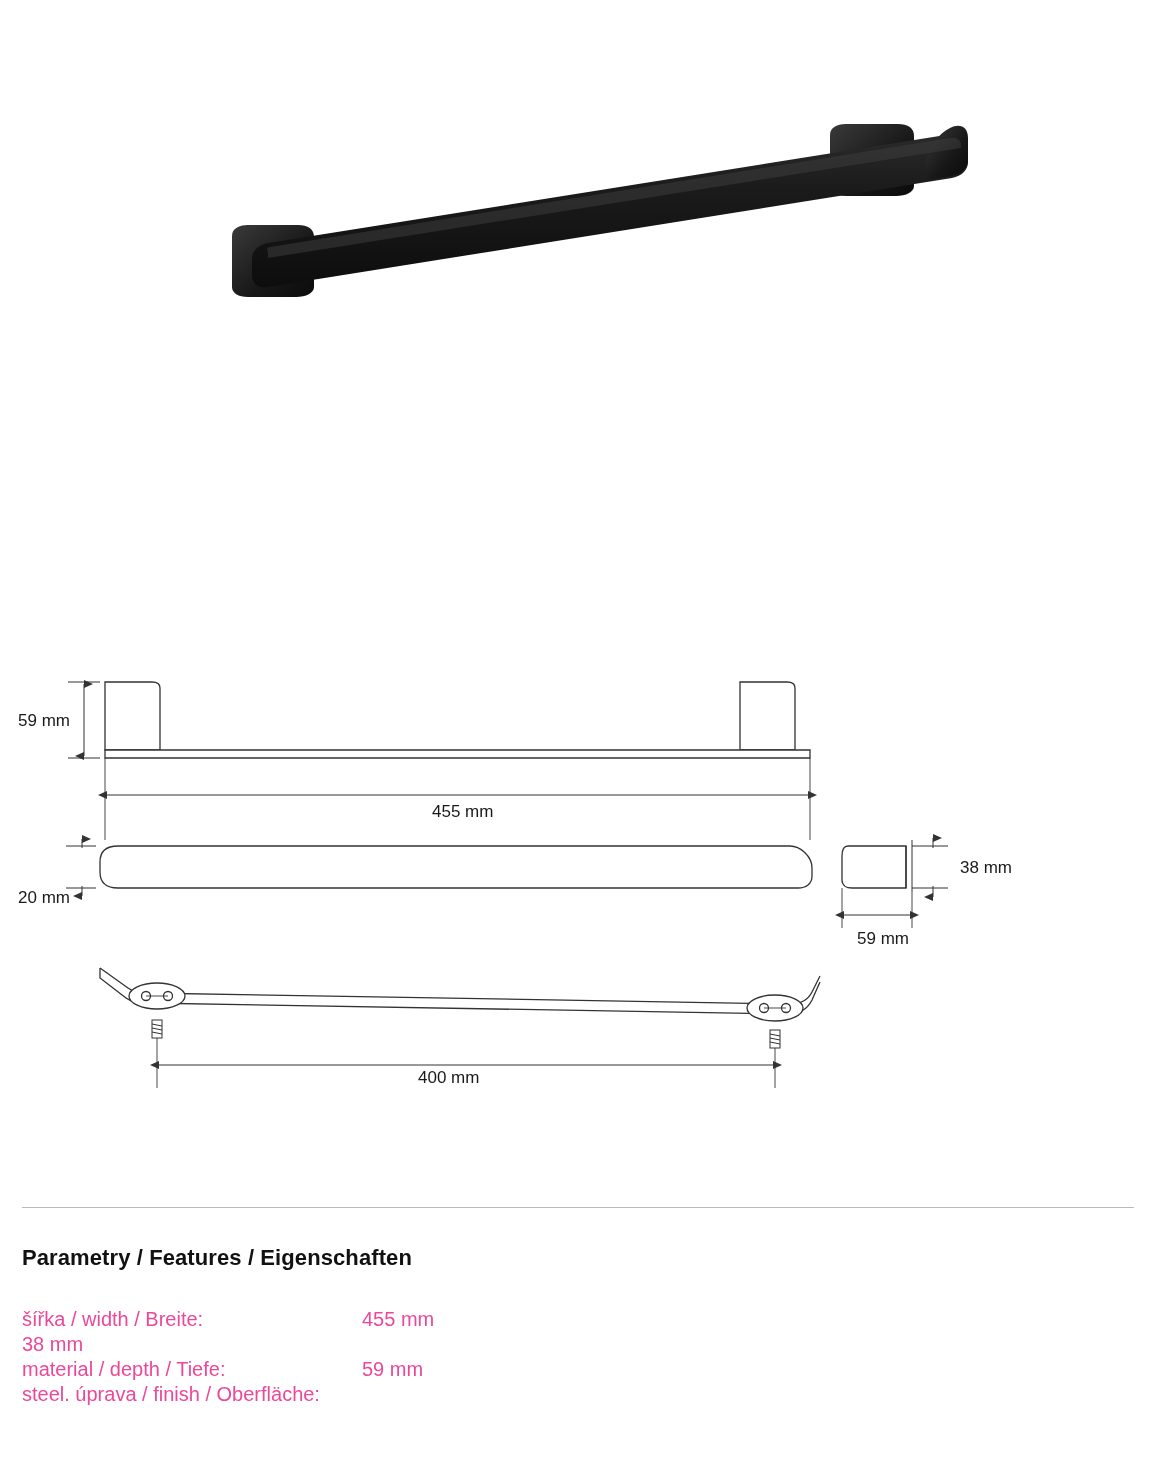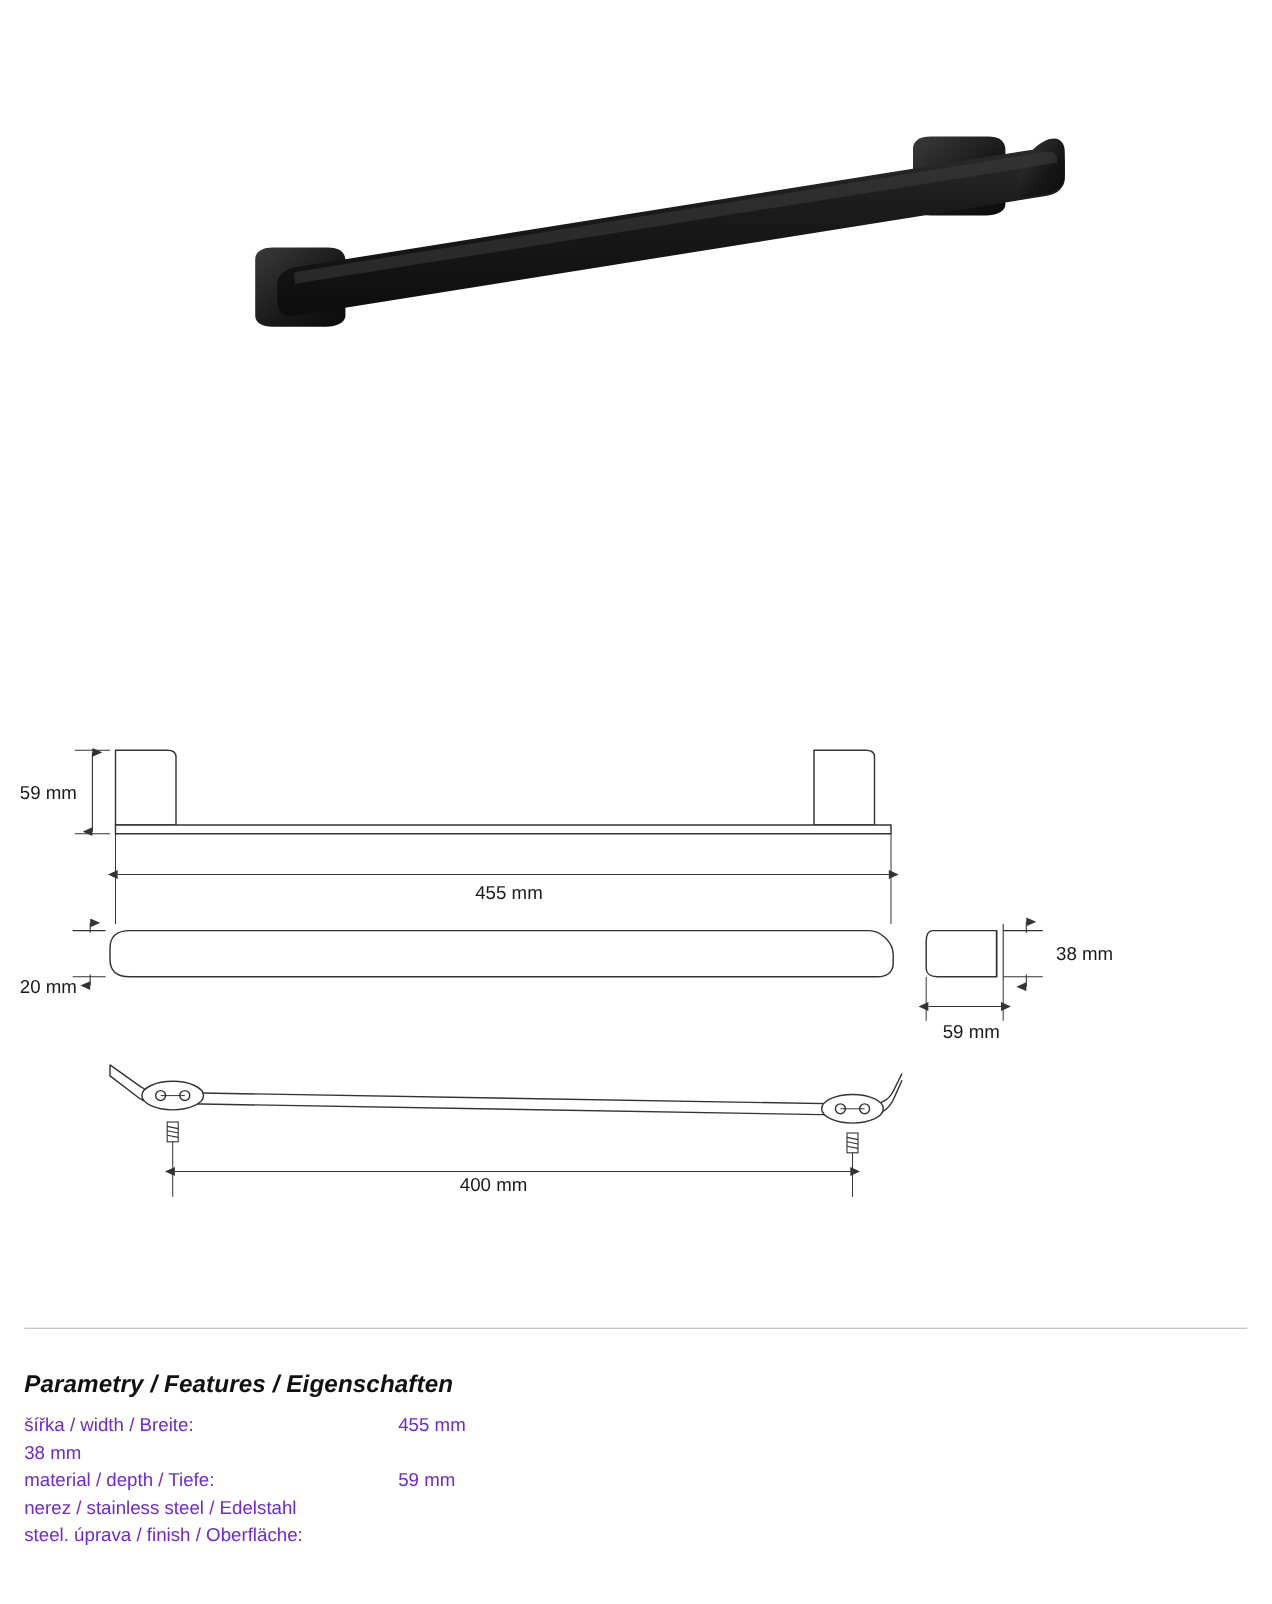--- a/index.html
+++ b/index.html
@@ -56,29 +56,28 @@
   #params {
     position: absolute;
     left: 22px;
     top: 1245px;
     width: 1100px;
   }
   #params-title {
     font-size: 22px;
     font-weight: bold;
     color: #111111;
-    margin-bottom: 12px;
+    margin-bottom: 36px;
     letter-spacing: 0.1px;
-    font-style: italic;
   }
   .param-row {
     display: flex;
-    font-size: 17px;
+    font-size: 20px;
     line-height: 25px;
-    color: #6d28d9;
+    color: #ec4899;
   }
   .param-label {
     width: 340px;
     flex: 0 0 340px;
   }
   .param-value {
     flex: 1 1 auto;
   }
 </style>
 </head>
@@ -241,18 +240,17 @@
     <div class="param-value">455 mm</div>
   </div>
   <div class="param-row">
     <div class="param-value">38 mm</div>
   </div>
   <div class="param-row">
     <div class="param-label">material / depth / Tiefe:</div>
     <div class="param-value">59 mm</div>
   </div>
   <div class="param-row">
-    <div class="param-value">nerez / stainless steel / Edelstahl</div>
   </div>
   <div class="param-row">
     <div class="param-label">steel. úprava / finish / Oberfläche:</div>
   </div>
 </div>
 
 </body></html>

